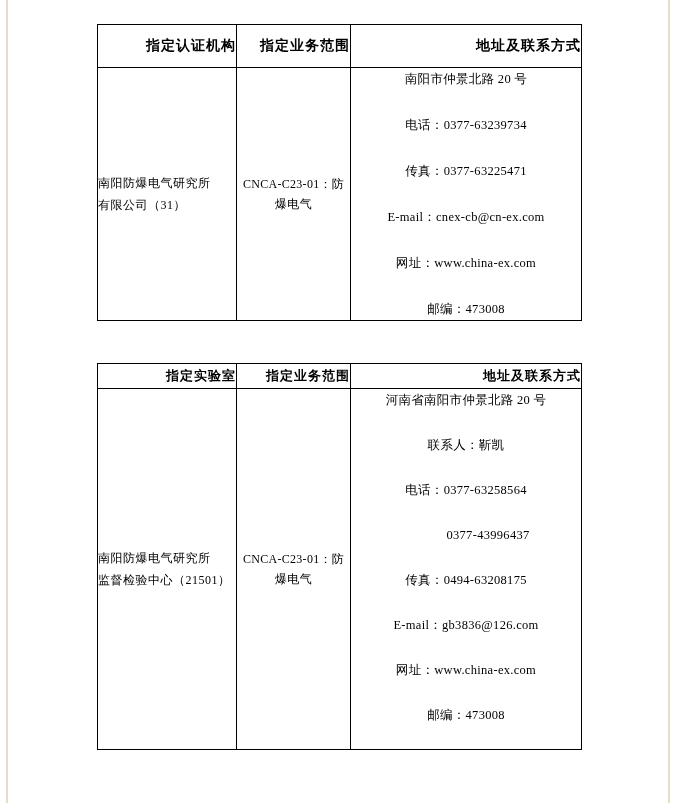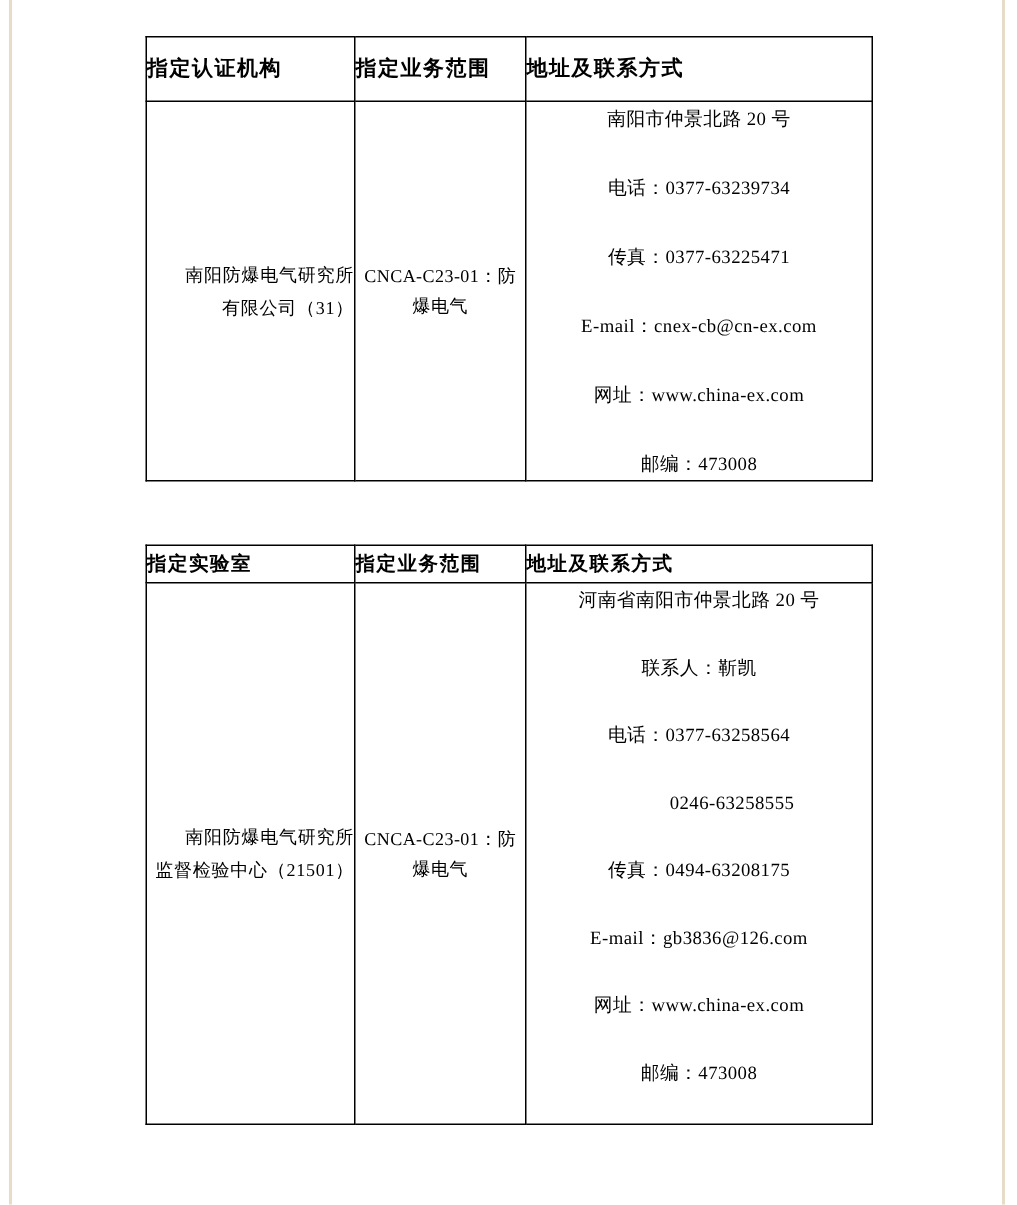--- a/index.html
+++ b/index.html
@@ -51,31 +51,31 @@
     padding: 0;
   }
   .col-a { width: 139px; }
   .col-b { width: 114px; }
   .col-c { width: 231px; }
 
   thead th {
     height: 42px;
     font-size: 14px;
     font-weight: bold;
-    text-align: left;
+    text-align: right;
     letter-spacing: 1px;
     font-family: "Liberation Serif", "DejaVu Serif", serif;
   }
   .t2 thead th {
     height: 24px;
     font-size: 13px;
   }
 
   .cell-org {
-    text-align: right;
+    text-align: left;
     font-size: 12px;
     line-height: 22px;
     padding: 4px 12px;
     letter-spacing: 0.5px;
   }
   .cell-scope {
     text-align: center;
     font-size: 12px;
     line-height: 20px;
     padding: 4px 6px;
@@ -168,21 +168,21 @@
         <tr>
           <td class="cell-org">
             <div>南阳防爆电气研究所</div>
             <div>监督检验中心（21501）</div>
           </td>
           <td class="cell-scope">CNCA-C23-01：防爆电气</td>
           <td class="cell-contact">
             <div class="line">河南省南阳市仲景北路 20 号</div>
             <div class="line">联系人：靳凯</div>
             <div class="line">电话：0377-63258564</div>
-            <div class="line indent">0246-63258555</div>
+            <div class="line indent">0377-43996437</div>
             <div class="line">传真：0494-63208175</div>
             <div class="line">E-mail：gb3836@126.com</div>
             <div class="line">网址：www.china-ex.com</div>
             <div class="line">邮编：473008</div>
           </td>
         </tr>
       </tbody>
     </table>
 
   </div>

